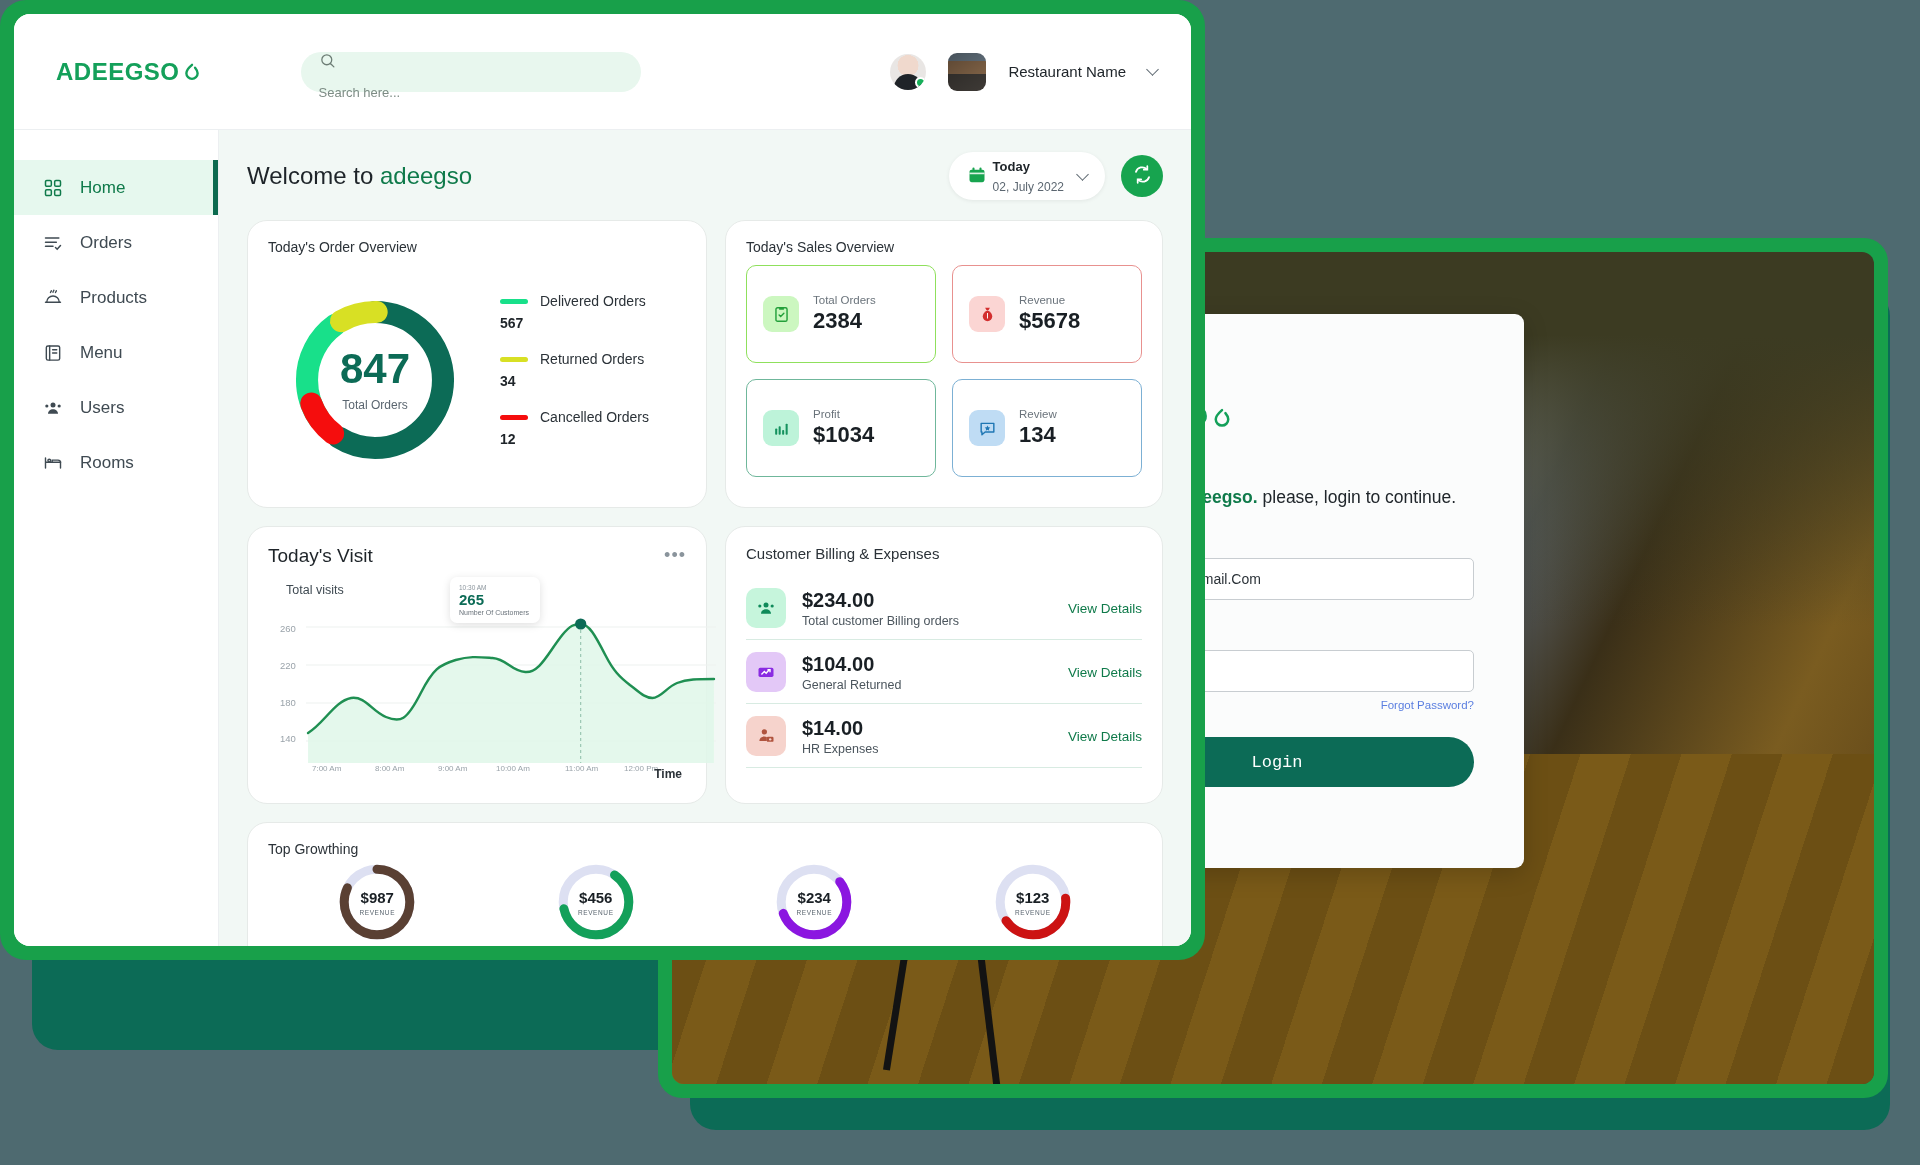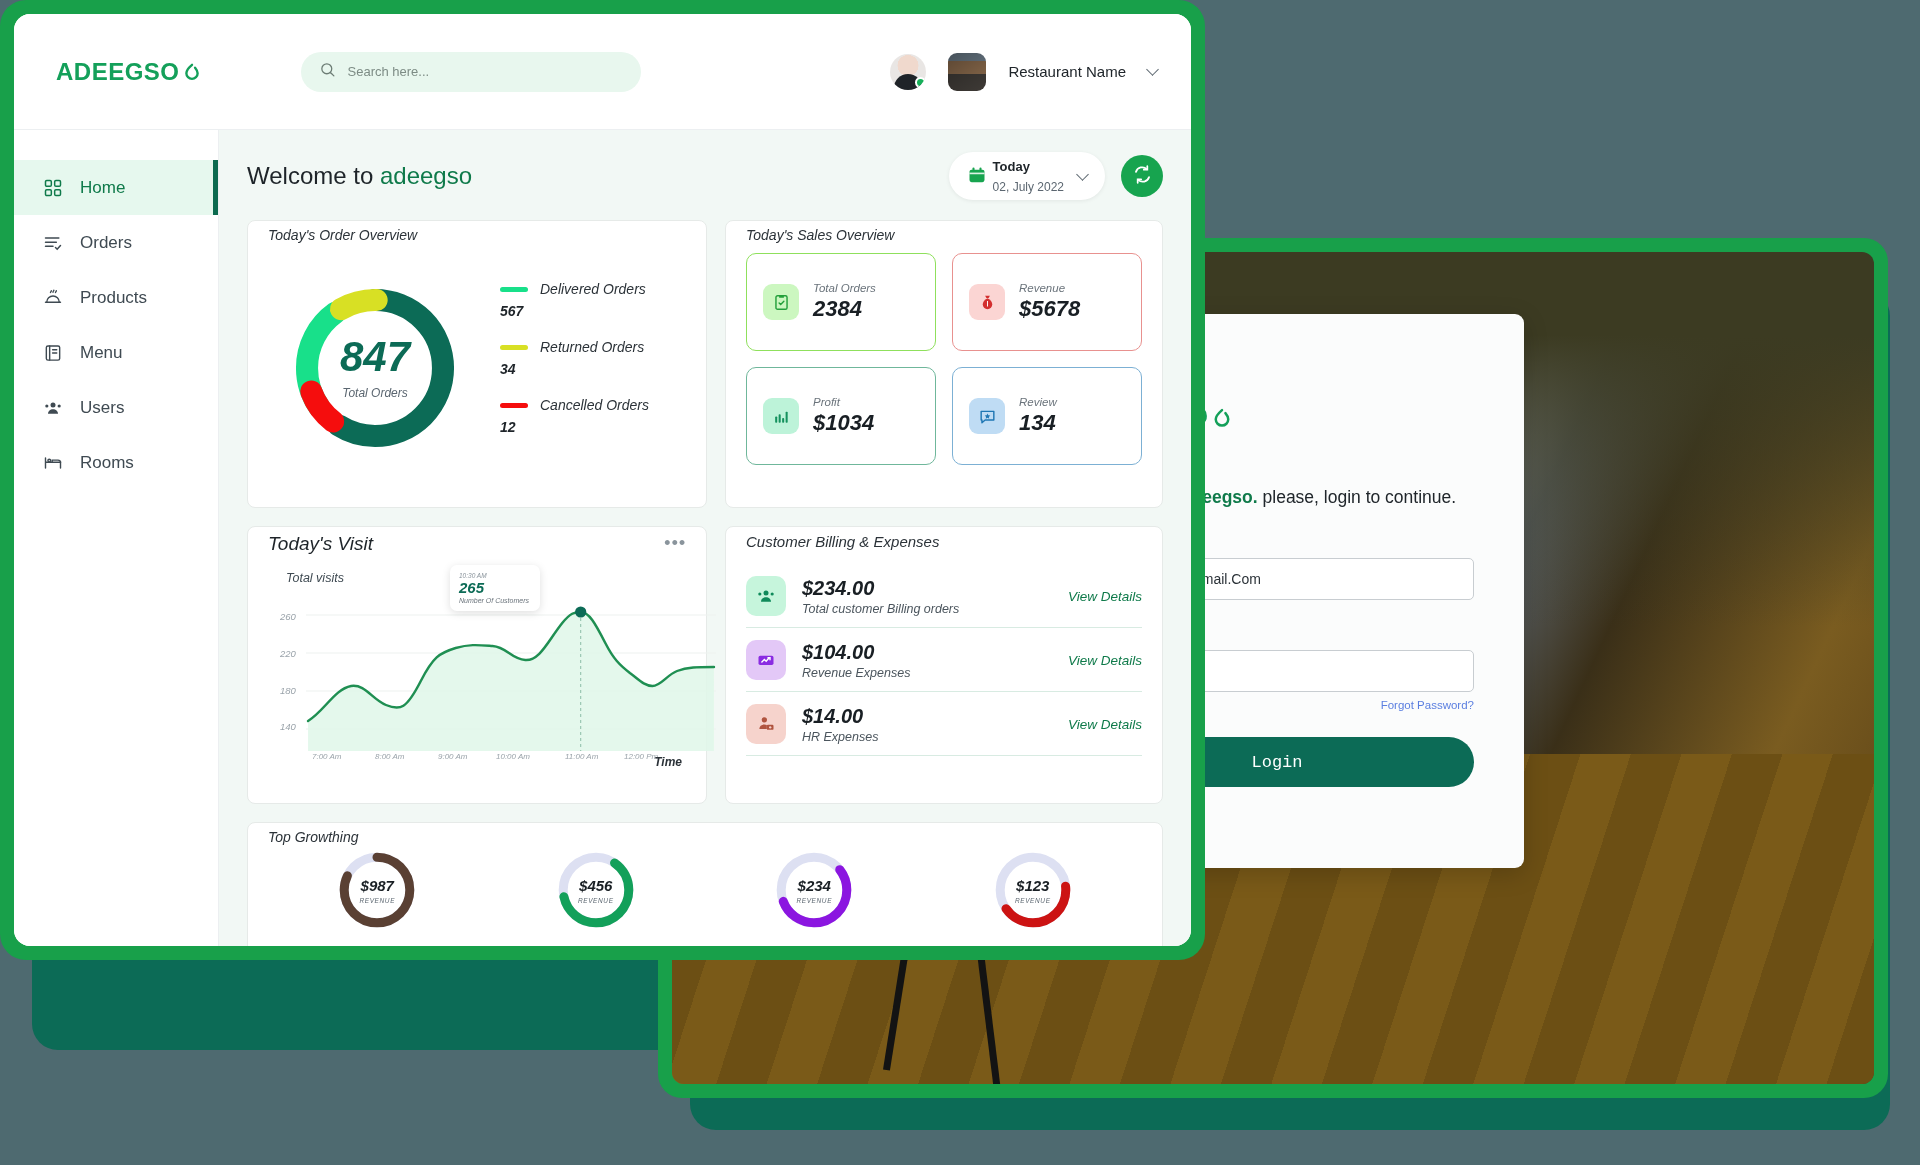--- a/index.html
+++ b/index.html
@@ -48,22 +48,23 @@
   .logo { display:flex; align-items:center; gap:2px; }
   .logo-text {
     font-size: 24px; font-weight: 700; letter-spacing: .5px;
     color: #14a05a;
   }
   .logo-mark { width: 18px; height: 18px; margin-left: 1px; position: relative; }
   .search-box {
     margin-left: 100px;
     width: 340px; height: 40px;
     background: #e8f7ee; border-radius: 20px;
-    display: flex; align-items: center; gap: 12px;
+    display: flex; gap: 12px;
     padding: 0 18px;
+    flex-direction: column;
   }
   .search-box input {
     border: none; outline: none; background: transparent;
     font-size: 13px; color: #5b6b63; width: 100%;
     font-family: "Liberation Sans", sans-serif;
   }
   .search-box input::placeholder { color: #7d8c85; }
   .topbar-right { margin-left: auto; display: flex; align-items: center; gap: 22px; }
   .avatar {
     width: 36px; height: 36px; border-radius: 50%;
@@ -123,23 +124,22 @@
   .dp-lines { line-height: 1.25; }
   .dp-top { font-size: 13px; font-weight: 700; color:#1e2429; }
   .dp-sub { font-size: 12px; color:#5b6670; }
   .refresh-btn {
     width: 42px; height: 42px; border-radius: 50%;
     background: #17a44f; display:flex; align-items:center; justify-content:center;
     border: none; cursor: pointer;
   }
   .cards-row { display:flex; gap: 18px; margin-bottom: 18px; }
   .card {
-    background: #fff; border: 1px solid #e6eae8; border-radius: 8px;
-    padding: 6px 20px;
-    font-style: italic;
+    background: #fff; border: 1px solid #e6eae8; border-radius: 20px;
+    padding: 18px 20px;
   }
   .card-title { font-size: 14px; color: #2b3238; margin-bottom: 6px; }
 
   .order-card { width: 460px; flex: 0 0 460px; height: 288px; }
   .order-inner { display:flex; align-items:center; height: 238px; }
   .donut-wrap { position: relative; width: 170px; height: 170px; margin-left: 22px; }
   .donut-center {
     position:absolute; inset:0; display:flex; flex-direction:column;
     align-items:center; justify-content:center;
   }
@@ -606,21 +606,21 @@
               <div class="bill-row">
                 <span class="bill-ico" style="background:#e3c8f7">
                   <svg viewBox="0 0 24 24" width="20" height="20" fill="#8a2be2">
                     <rect x="3" y="7" width="18" height="11" rx="2"></rect>
                     <path d="M7 14.5l3-3 2.2 2 3.3-3.8" fill="none" stroke="#fff" stroke-width="1.7" stroke-linecap="round"></path>
                     <path d="M14.4 9.2h2.4v2.4" fill="none" stroke="#fff" stroke-width="1.7" stroke-linecap="round"></path>
                   </svg>
                 </span>
                 <span>
                   <div class="bill-amt">$104.00</div>
-                  <div class="bill-sub">Revenue Expenses</div>
+                  <div class="bill-sub">General Returned</div>
                 </span>
                 <span class="view-details">View Details</span>
               </div>
 
               <div class="bill-row">
                 <span class="bill-ico" style="background:#f6d3cc">
                   <svg viewBox="0 0 24 24" width="20" height="20" fill="#b0543f">
                     <circle cx="10" cy="7" r="3.2"></circle>
                       <path d="M4 18c0-3.2 2.7-5.3 6-5.3 1.1 0 2.1.2 3 .6V18z"></path>
                     <rect x="13" y="13" width="8" height="6" rx="1.4"></rect>

